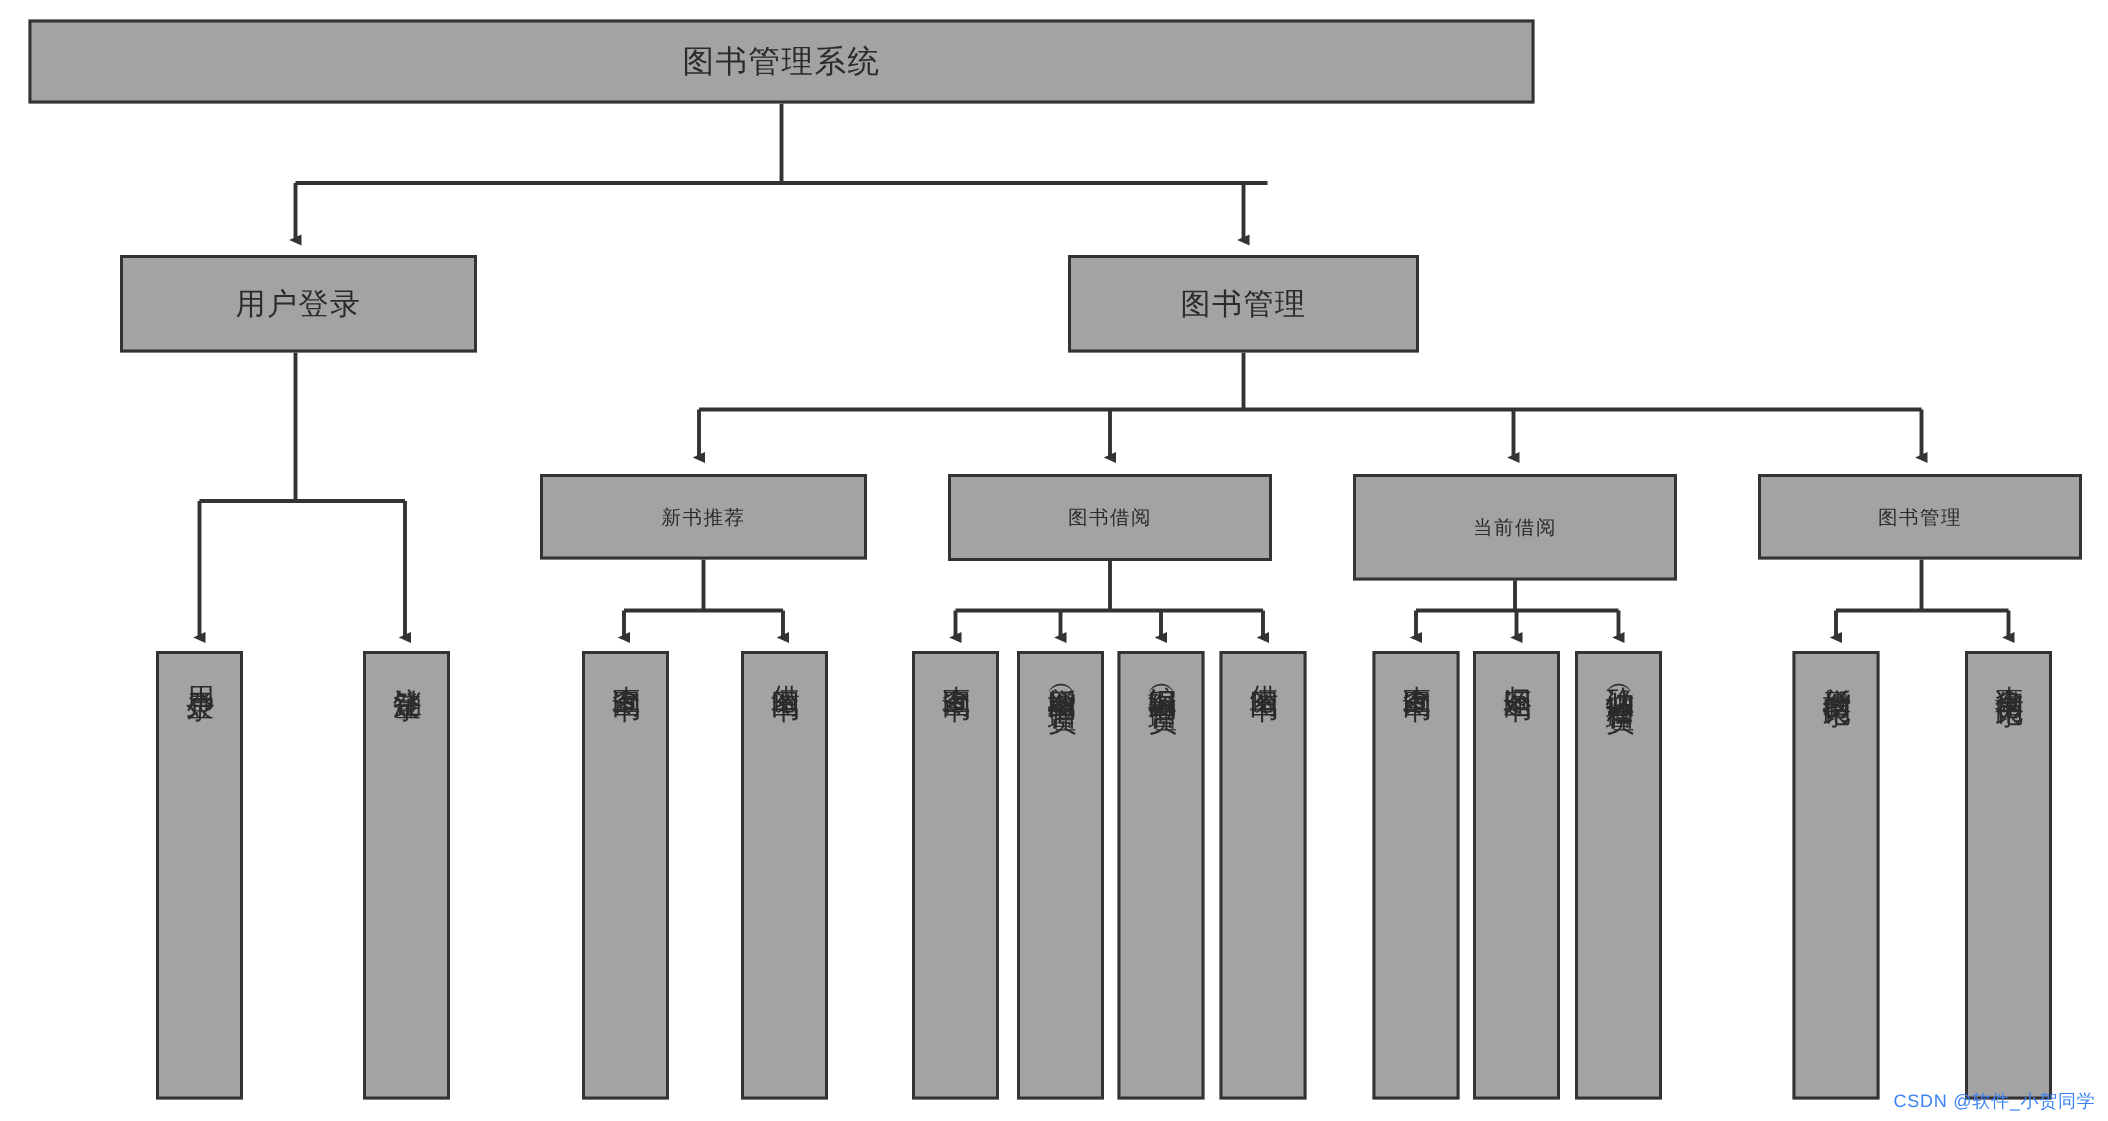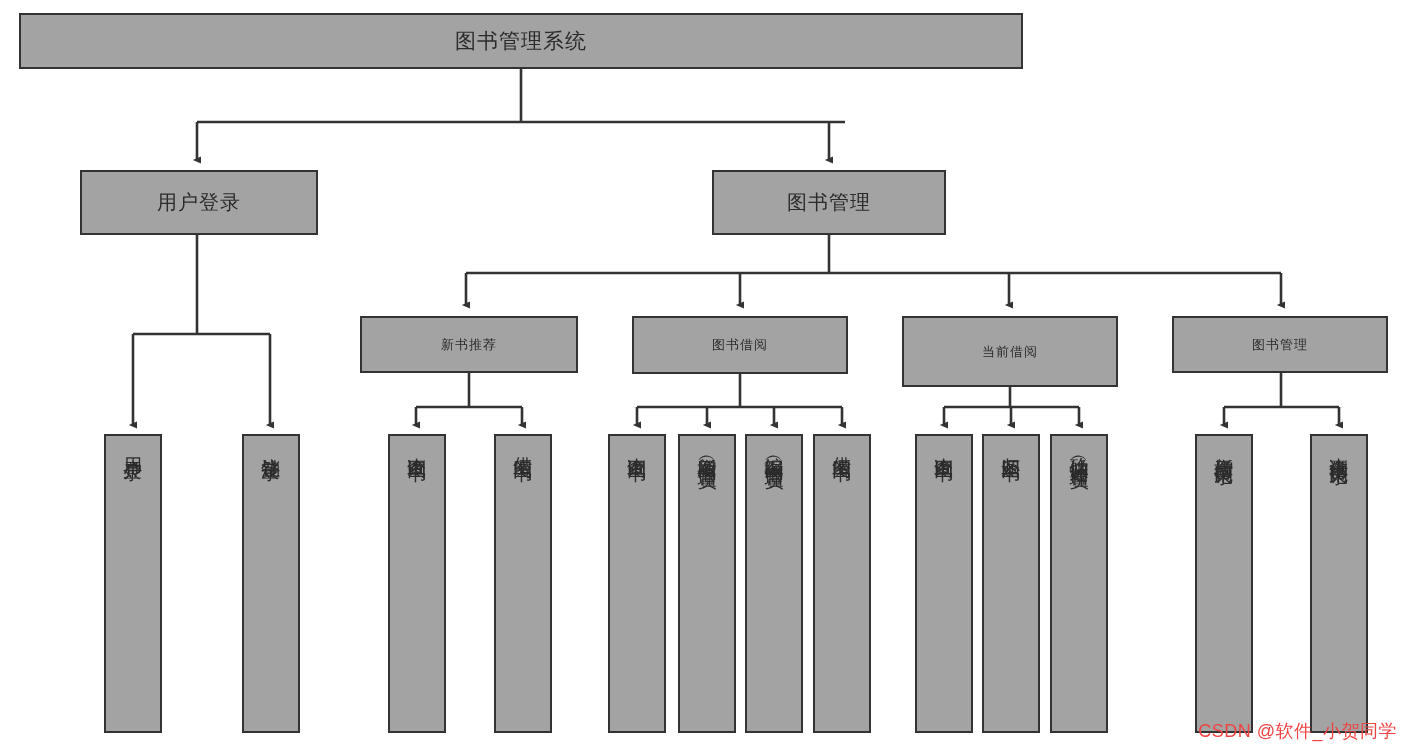--- a/index.html
+++ b/index.html
@@ -38,22 +38,22 @@
     text-orientation:upright;
     line-height:1.12;
     letter-spacing:2px;
     white-space:nowrap;
   }
   .leaf.tall .vtext{line-height:1.05;}
 
   .watermark{
     position:absolute;
     right:8px;bottom:4px;
-    font-size:18px;
-    color:#ef4444;
+    font-size:12px;
+    color:#3b82f6;
     letter-spacing:0.5px;
     white-space:nowrap;
   }
 </style>
 </head>
 <body>
 
 <div id="diagram">
 
   <svg id="connectors" viewBox="0 0 1405 747" xmlns="http://www.w3.org/2000/svg">

